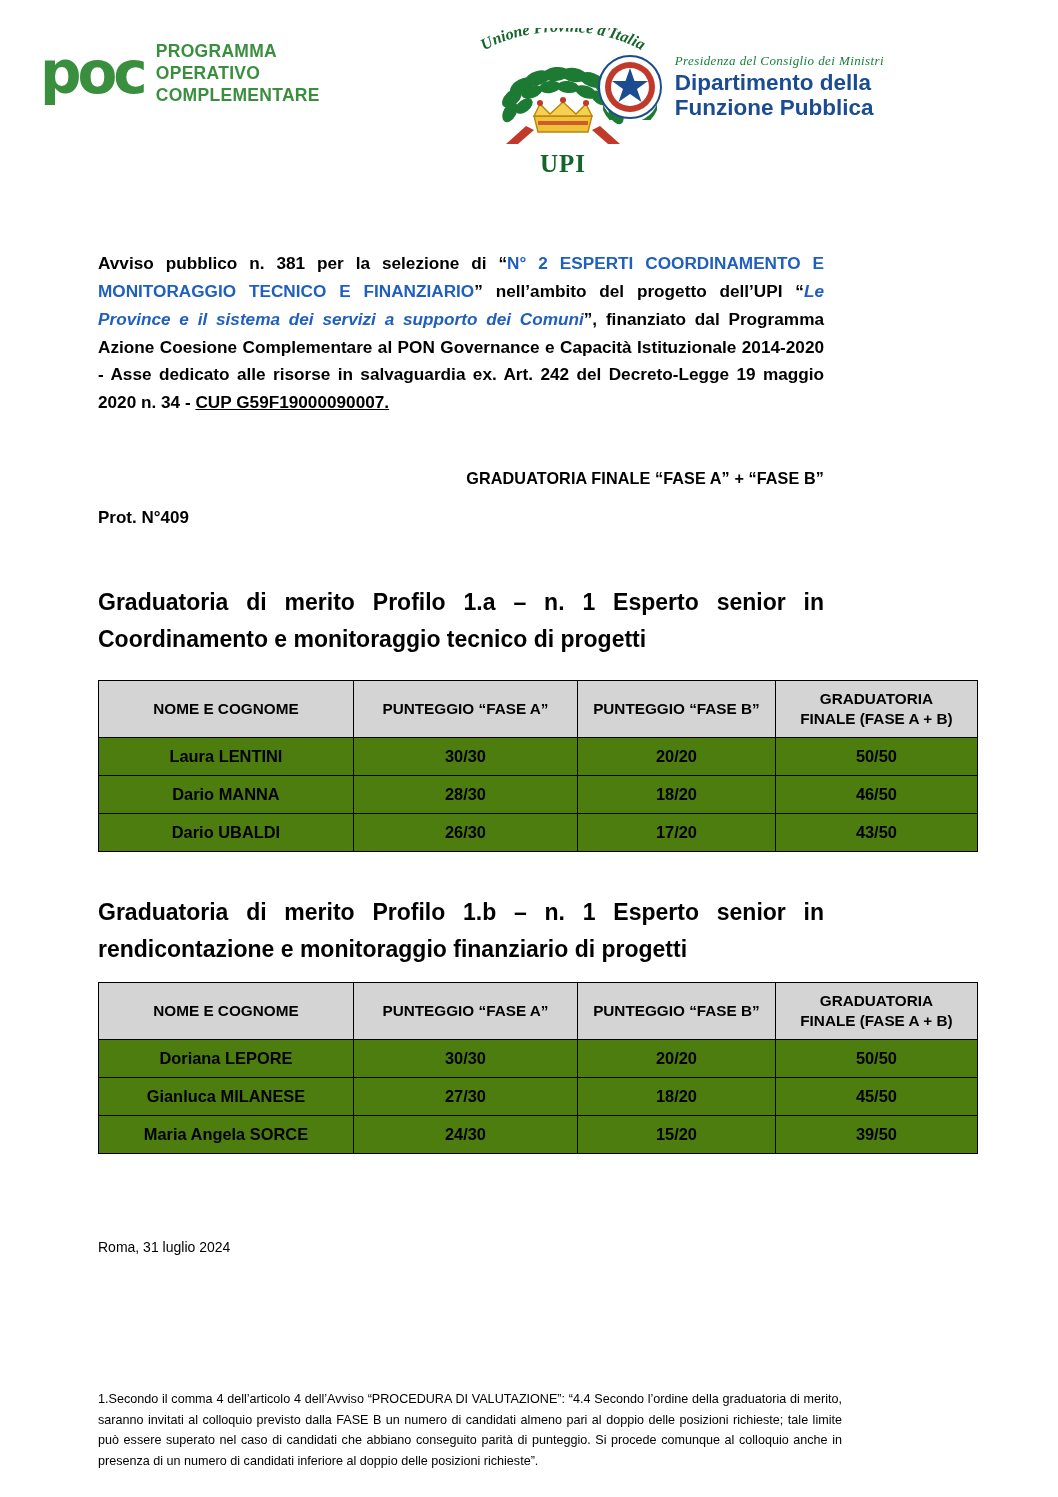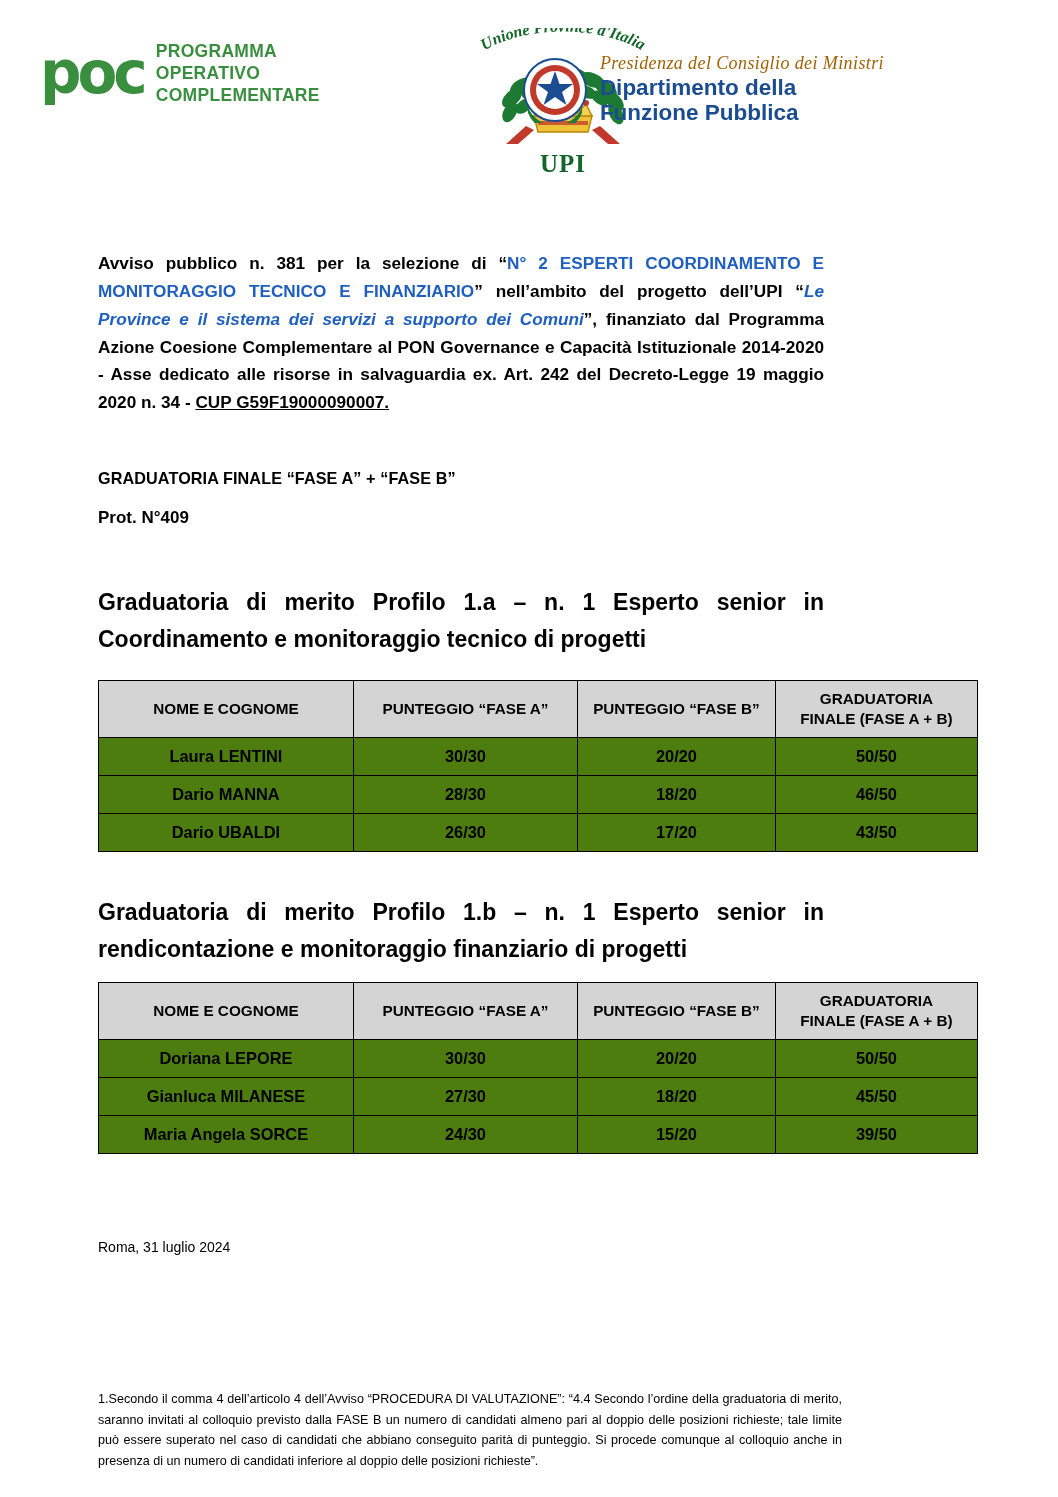--- a/index.html
+++ b/index.html
@@ -86,22 +86,22 @@
     width: 66px;
     height: 66px;
     position: relative;
   }
   .dfp-text {
     line-height: 1.05;
   }
   .dfp-sub {
     font-family: "Liberation Serif", serif;
     font-style: italic;
-    font-size: 18px;
-    color: #a16207;
+    font-size: 13px;
+    color: #15803d;
     letter-spacing: 0.4px;
     margin-bottom: 2px;
   }
   .dfp-main {
     font-family: "Liberation Sans", sans-serif;
     font-weight: bold;
     font-size: 22.5px;
     color: #1b4c91;
     line-height: 1.13;
   }
@@ -121,21 +121,21 @@
   .intro .blue-italic {
     color: #1f5fbf;
     font-style: italic;
   }
   .intro .underline {
     text-decoration: underline;
   }
 
   .centered-title {
     margin-top: 52px;
-    text-align: left;
+    text-align: right;
     font-size: 16.2px;
     font-weight: bold;
     letter-spacing: 0.1px;
   }
 
   .prot {
     margin-top: 20px;
     font-size: 17px;
     font-weight: bold;
   }

